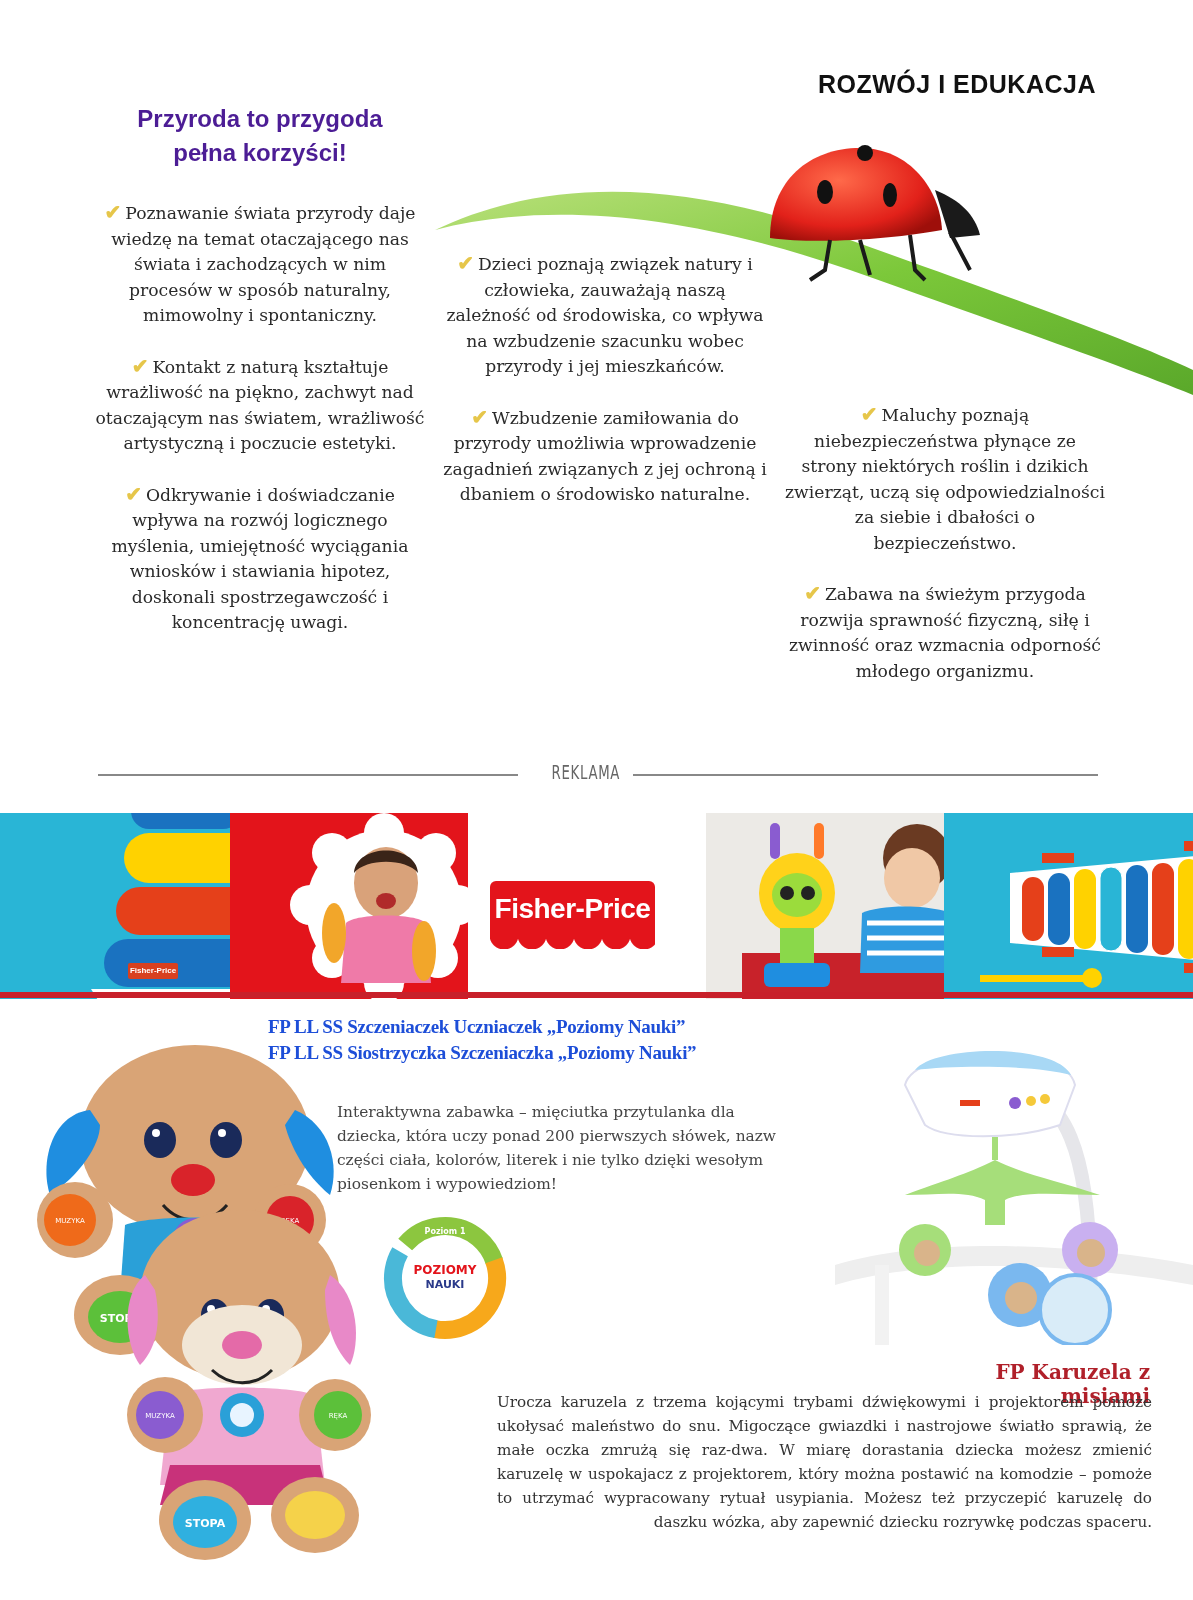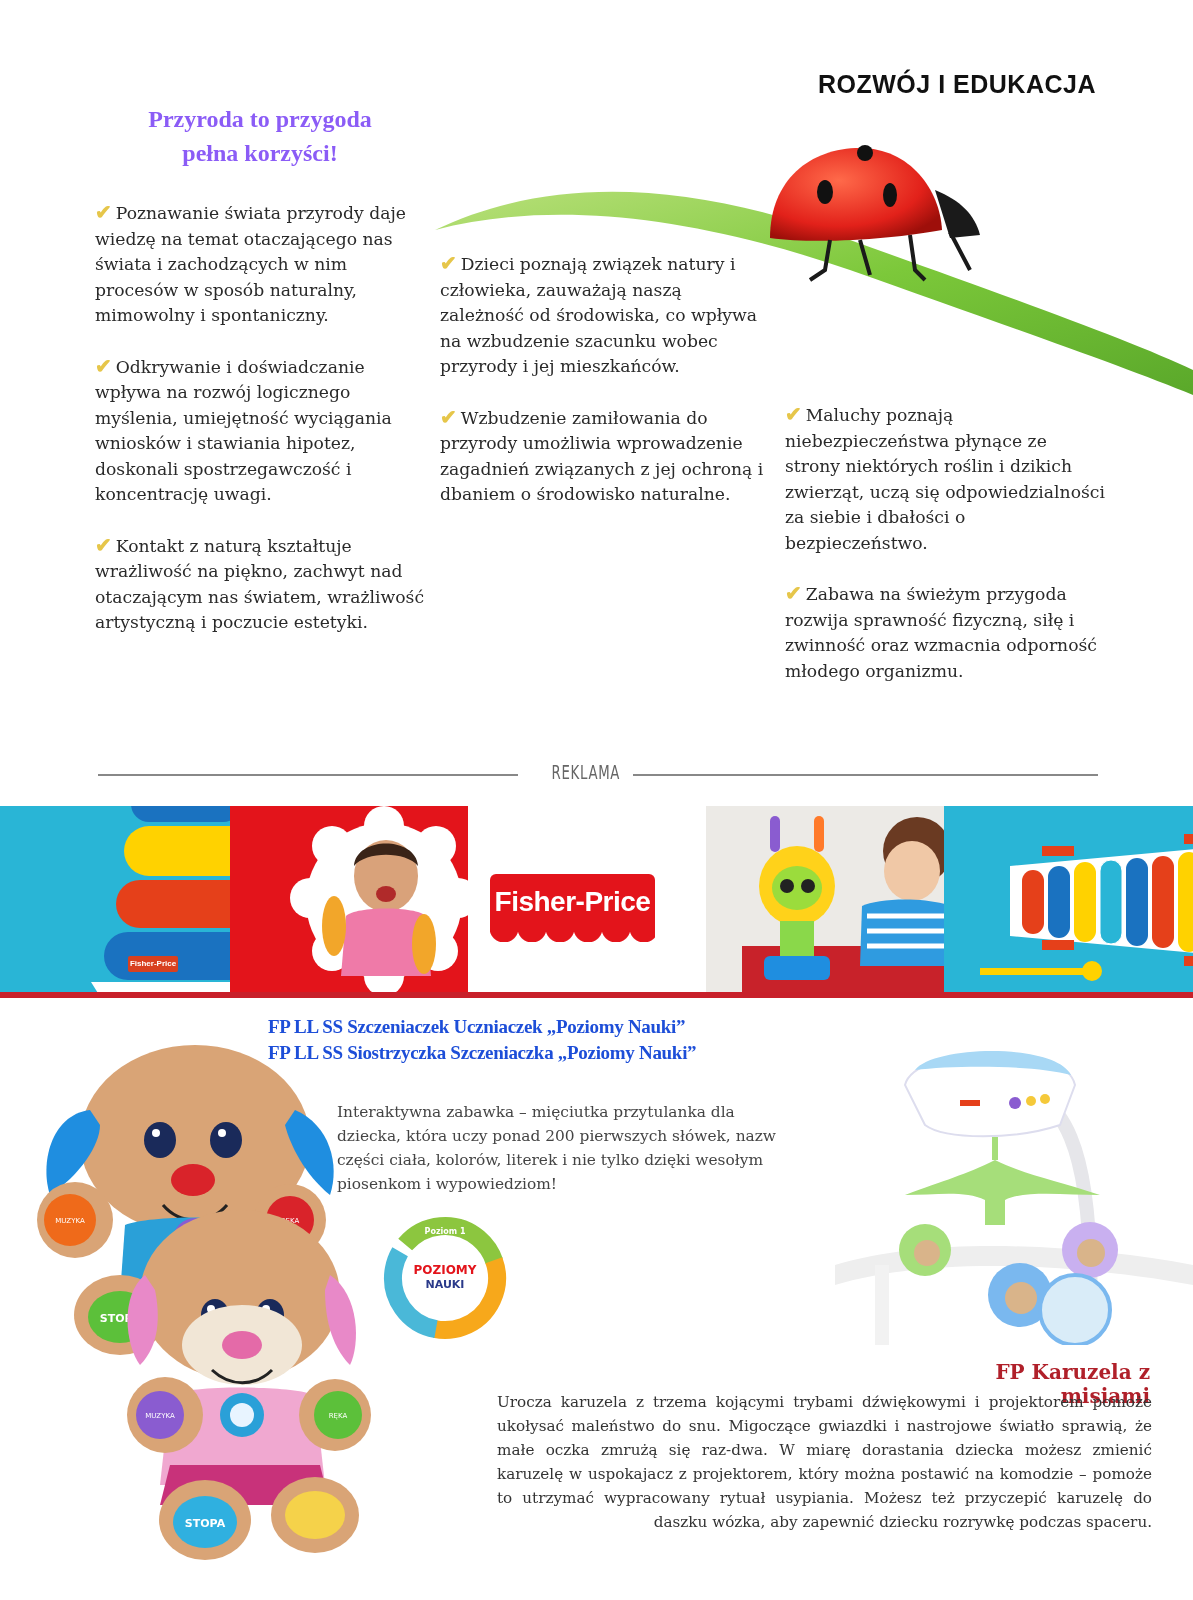--- a/index.html
+++ b/index.html
@@ -7,25 +7,25 @@
   body { position: relative; font-family: "DejaVu Serif", "Liberation Serif", serif; color: #2a2a2a; }
 
   .section-label {
     position: absolute; top: 70px; left: 818px;
     font-family: "Liberation Sans", "DejaVu Sans", sans-serif;
     font-weight: 700; font-size: 25px; letter-spacing: 0.5px; color: #111;
   }
 
   .headline {
     position: absolute; top: 102px; left: 95px; width: 330px;
-    text-align: center; color: #8b5cf6;
-    font-family: Liberation Serif, serif; font-weight: 700; font-size: 24px; line-height: 34px;
-  }
-
-  .col { position: absolute; font-size: 17.2px; line-height: 25.5px; color: #2a2a2a; }
+    text-align: center; color: #4c1d95;
+    font-family: Liberation Sans, sans-serif; font-weight: 700; font-size: 24px; line-height: 34px;
+  }
+
+  .col { position: absolute; text-align: center; font-size: 17.2px; line-height: 25.5px; color: #2a2a2a; }
   .col .item { margin-bottom: 25px; }
   .check { color: #e6c64a; font-weight: 700; font-size: 20px; margin-right: 4px; }
   .col1 { left: 95px; width: 330px; top: 200px; }
   .col2 { left: 440px; width: 330px; top: 251px; }
   .col3 { left: 785px; width: 320px; top: 402px; }
 
   
   .nature-art { position: absolute; left: 430px; top: 120px; width: 763px; height: 280px; pointer-events: none; }
 
   .reklama-row { position: absolute; top: 760px; left: 98px; width: 1000px; height: 30px; }
@@ -33,21 +33,21 @@
   .reklama-row .line.left { left: 0; width: 420px; }
   .reklama-row .line.right { left: 535px; width: 465px; }
   .reklama-row .label {
     position: absolute; left: 440px; top: 1px; width: 90px; text-align: center;
     font-family: "DejaVu Sans", sans-serif; font-size: 19px; letter-spacing: 1px; color: #666;
     transform: scaleX(0.7); transform-origin: center;
   }
 
   .banner { position: absolute; top: 806px; left: 0; width: 1193px; height: 186px; }
   .banner-underline { position: absolute; top: 992px; left: 0; width: 1193px; height: 6px; background: #c8202a; }
-  .panel { position: absolute; top: 0; height: 186px; overflow: hidden; padding-left: 36px; }
+  .panel { position: absolute; top: 7px; height: 186px; overflow: hidden; padding-left: 36px; }
   .p1 { left: 0; width: 230px; background: #29b5d6; }
   .p2 { left: 230px; width: 238px; background: #e3141b; }
   .p3 { left: 468px; width: 238px; background: #ffffff; }
   .p4 { left: 706px; width: 238px; background: #eceae6; }
   .p5 { left: 944px; width: 249px; background: #29b5d6; }
 
   .fp-logo {
     position: absolute; left: 22px; top: 68px; width: 165px; height: 56px;
     background: #e3141b; color: #fff; border-radius: 6px 6px 0 0;
     font-family: "Liberation Sans", sans-serif; font-weight: 700; font-size: 28px;
@@ -111,22 +111,22 @@
     <circle cx="435" cy="33" r="8" fill="#111"></circle>
     <ellipse cx="395" cy="72" rx="8" ry="12" fill="#111"></ellipse>
     <ellipse cx="460" cy="75" rx="7" ry="12" fill="#111"></ellipse>
     <path d="M505 70 C 530 80, 545 95, 550 115 L 520 118 Z" fill="#1a1a1a"></path>
     <path d="M400 120 L 395 150 L 380 160 M430 120 L 440 155 M480 115 L 485 150 L 495 160 M520 112 L 540 150" stroke="#1a1a1a" stroke-width="4" fill="none"></path>
   </g>
 </svg>
 
 <div class="col col1">
   <p class="item"><span class="check">✔</span><span>Poznawanie świata przyrody daje wiedzę na temat otaczającego nas świata i zachodzących w nim procesów w sposób naturalny, mimowolny i spontaniczny.</span></p>
+  <p class="item"><span class="check">✔</span><span>Kontakt z naturą kształtuje wrażliwość na piękno, zachwyt nad otaczającym nas światem, wrażliwość artystyczną i poczucie estetyki.</span></p>
   <p class="item"><span class="check">✔</span><span>Odkrywanie i doświadczanie wpływa na rozwój logicznego myślenia, umiejętność wyciągania wniosków i stawiania hipotez, doskonali spostrzegawczość i koncentrację uwagi.</span></p>
-  <p class="item"><span class="check">✔</span><span>Kontakt z naturą kształtuje wrażliwość na piękno, zachwyt nad otaczającym nas światem, wrażliwość artystyczną i poczucie estetyki.</span></p>
 </div>
 
 <div class="col col2">
   <p class="item"><span class="check">✔</span><span>Dzieci poznają związek natury i człowieka, zauważają naszą zależność od środowiska, co wpływa na wzbudzenie szacunku wobec przyrody i jej mieszkańców.</span></p>
   <p class="item"><span class="check">✔</span><span>Wzbudzenie zamiłowania do przyrody umożliwia wprowadzenie zagadnień związanych z jej ochroną i dbaniem o środowisko naturalne.</span></p>
 </div>
 
 <div class="col col3">
   <p class="item"><span class="check">✔</span><span>Maluchy poznają niebezpieczeństwa płynące ze strony niektórych roślin i dzikich zwierząt, uczą się odpowiedzialności za siebie i dbałości o bezpieczeństwo.</span></p>
   <p class="item"><span class="check">✔</span><span>Zabawa na świeżym przygoda rozwija sprawność fizyczną, siłę i zwinność oraz wzmacnia odporność młodego organizmu.</span></p>

